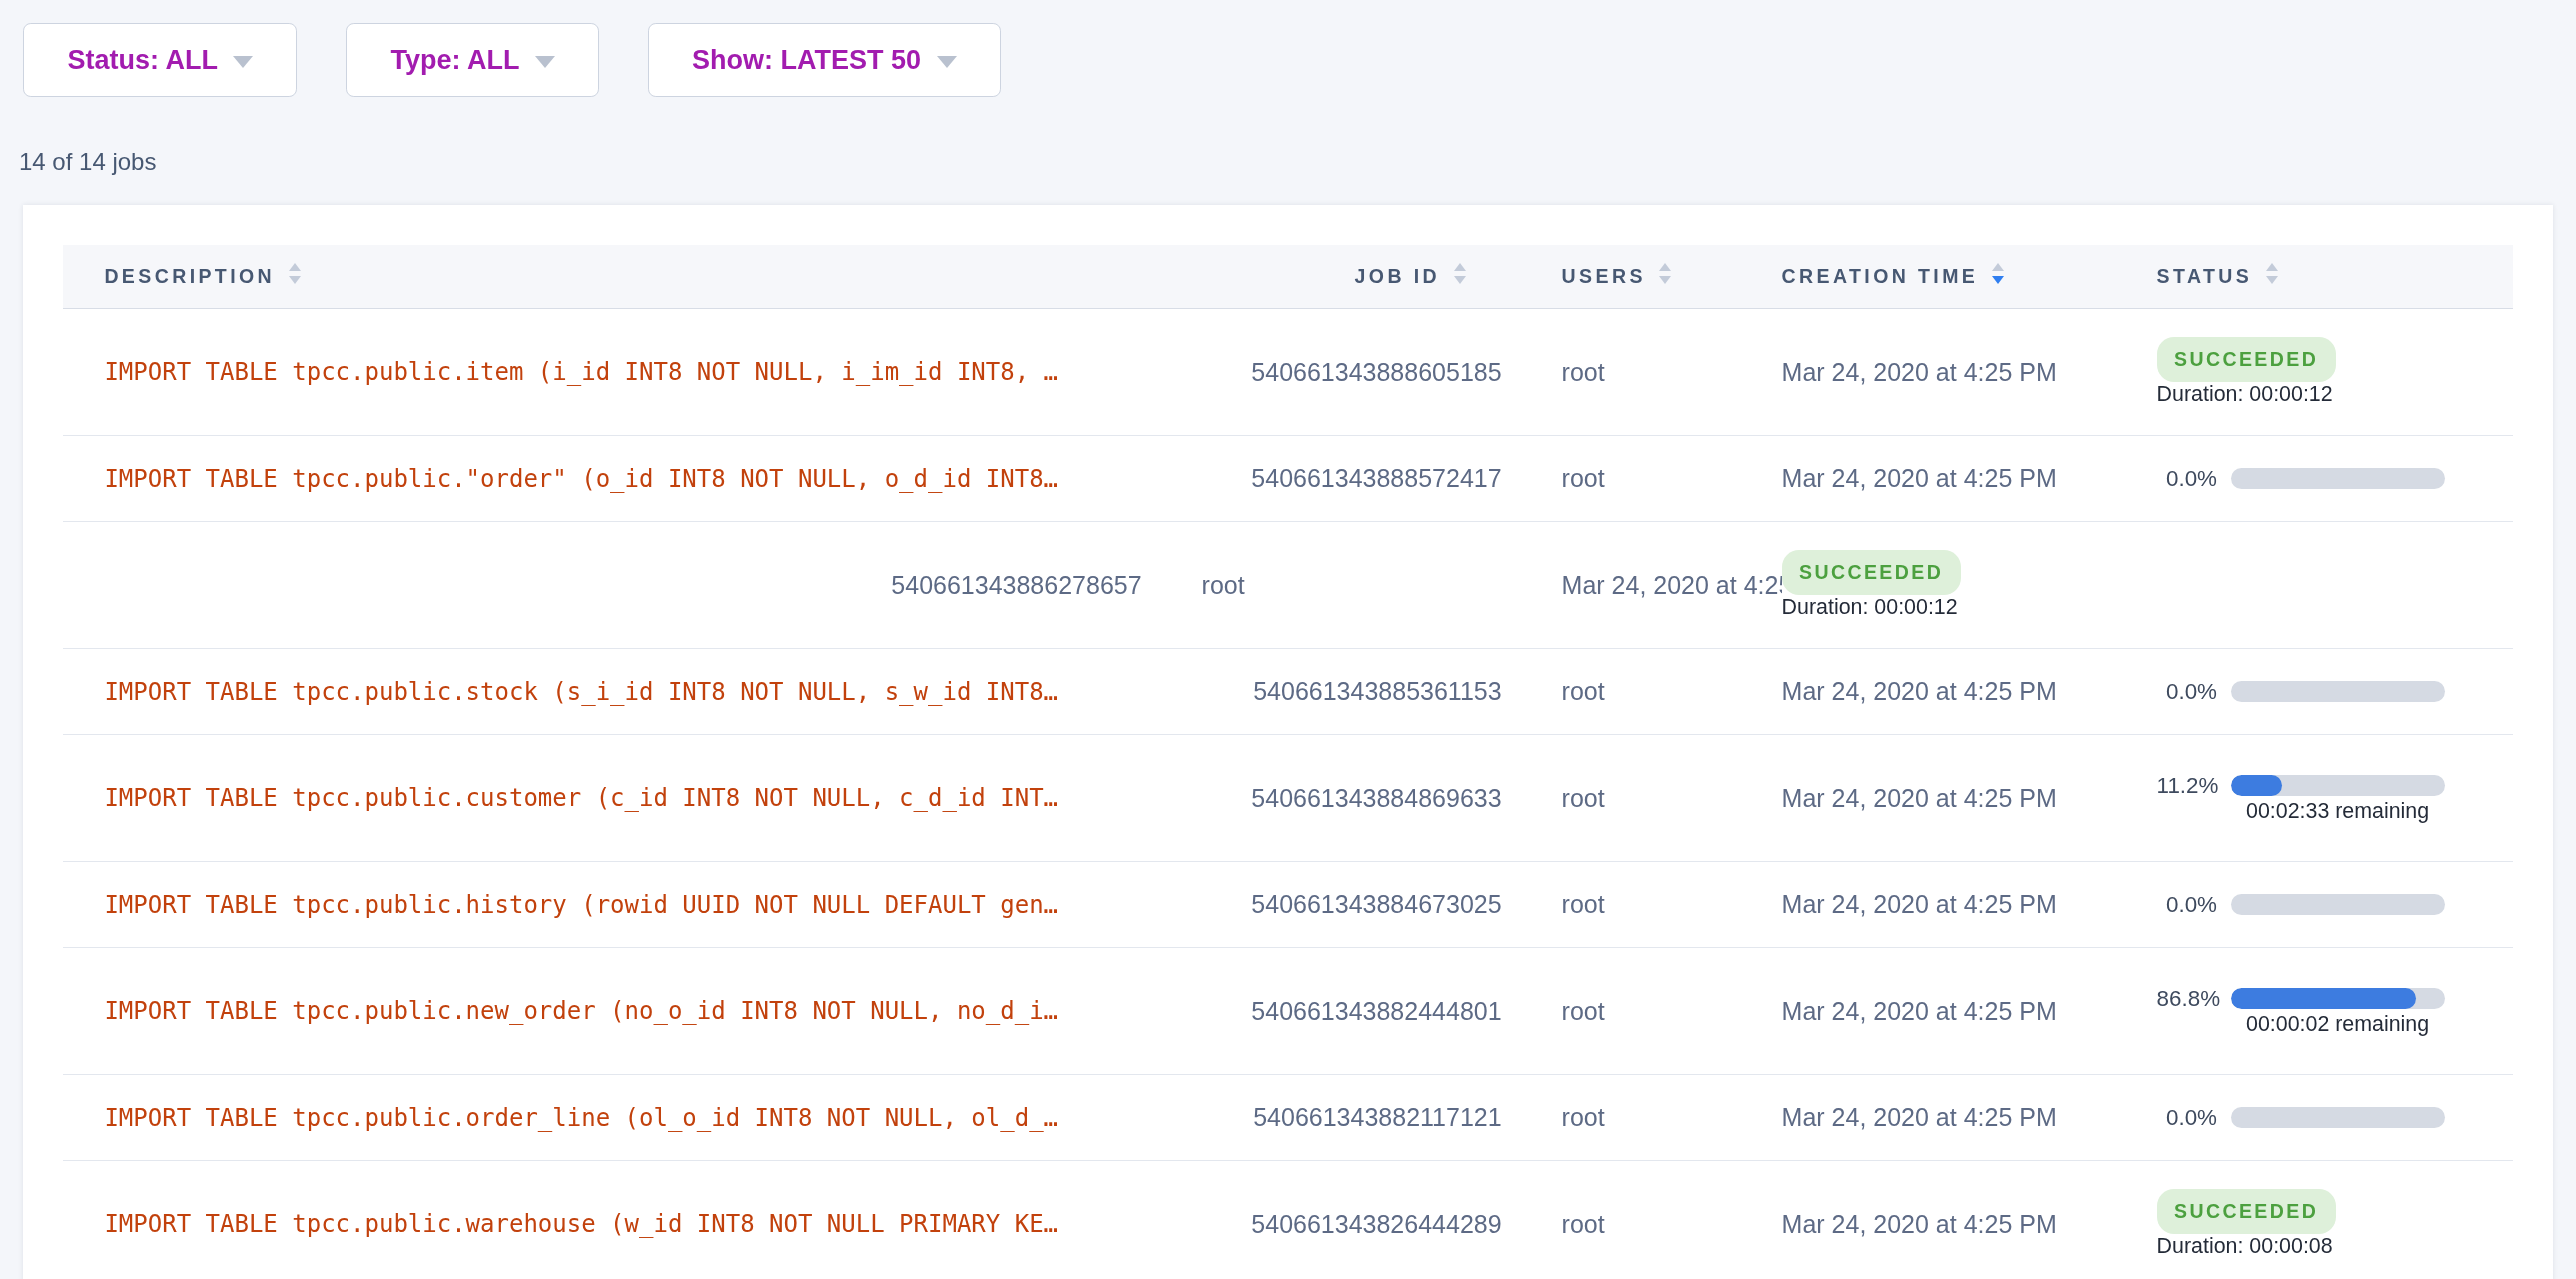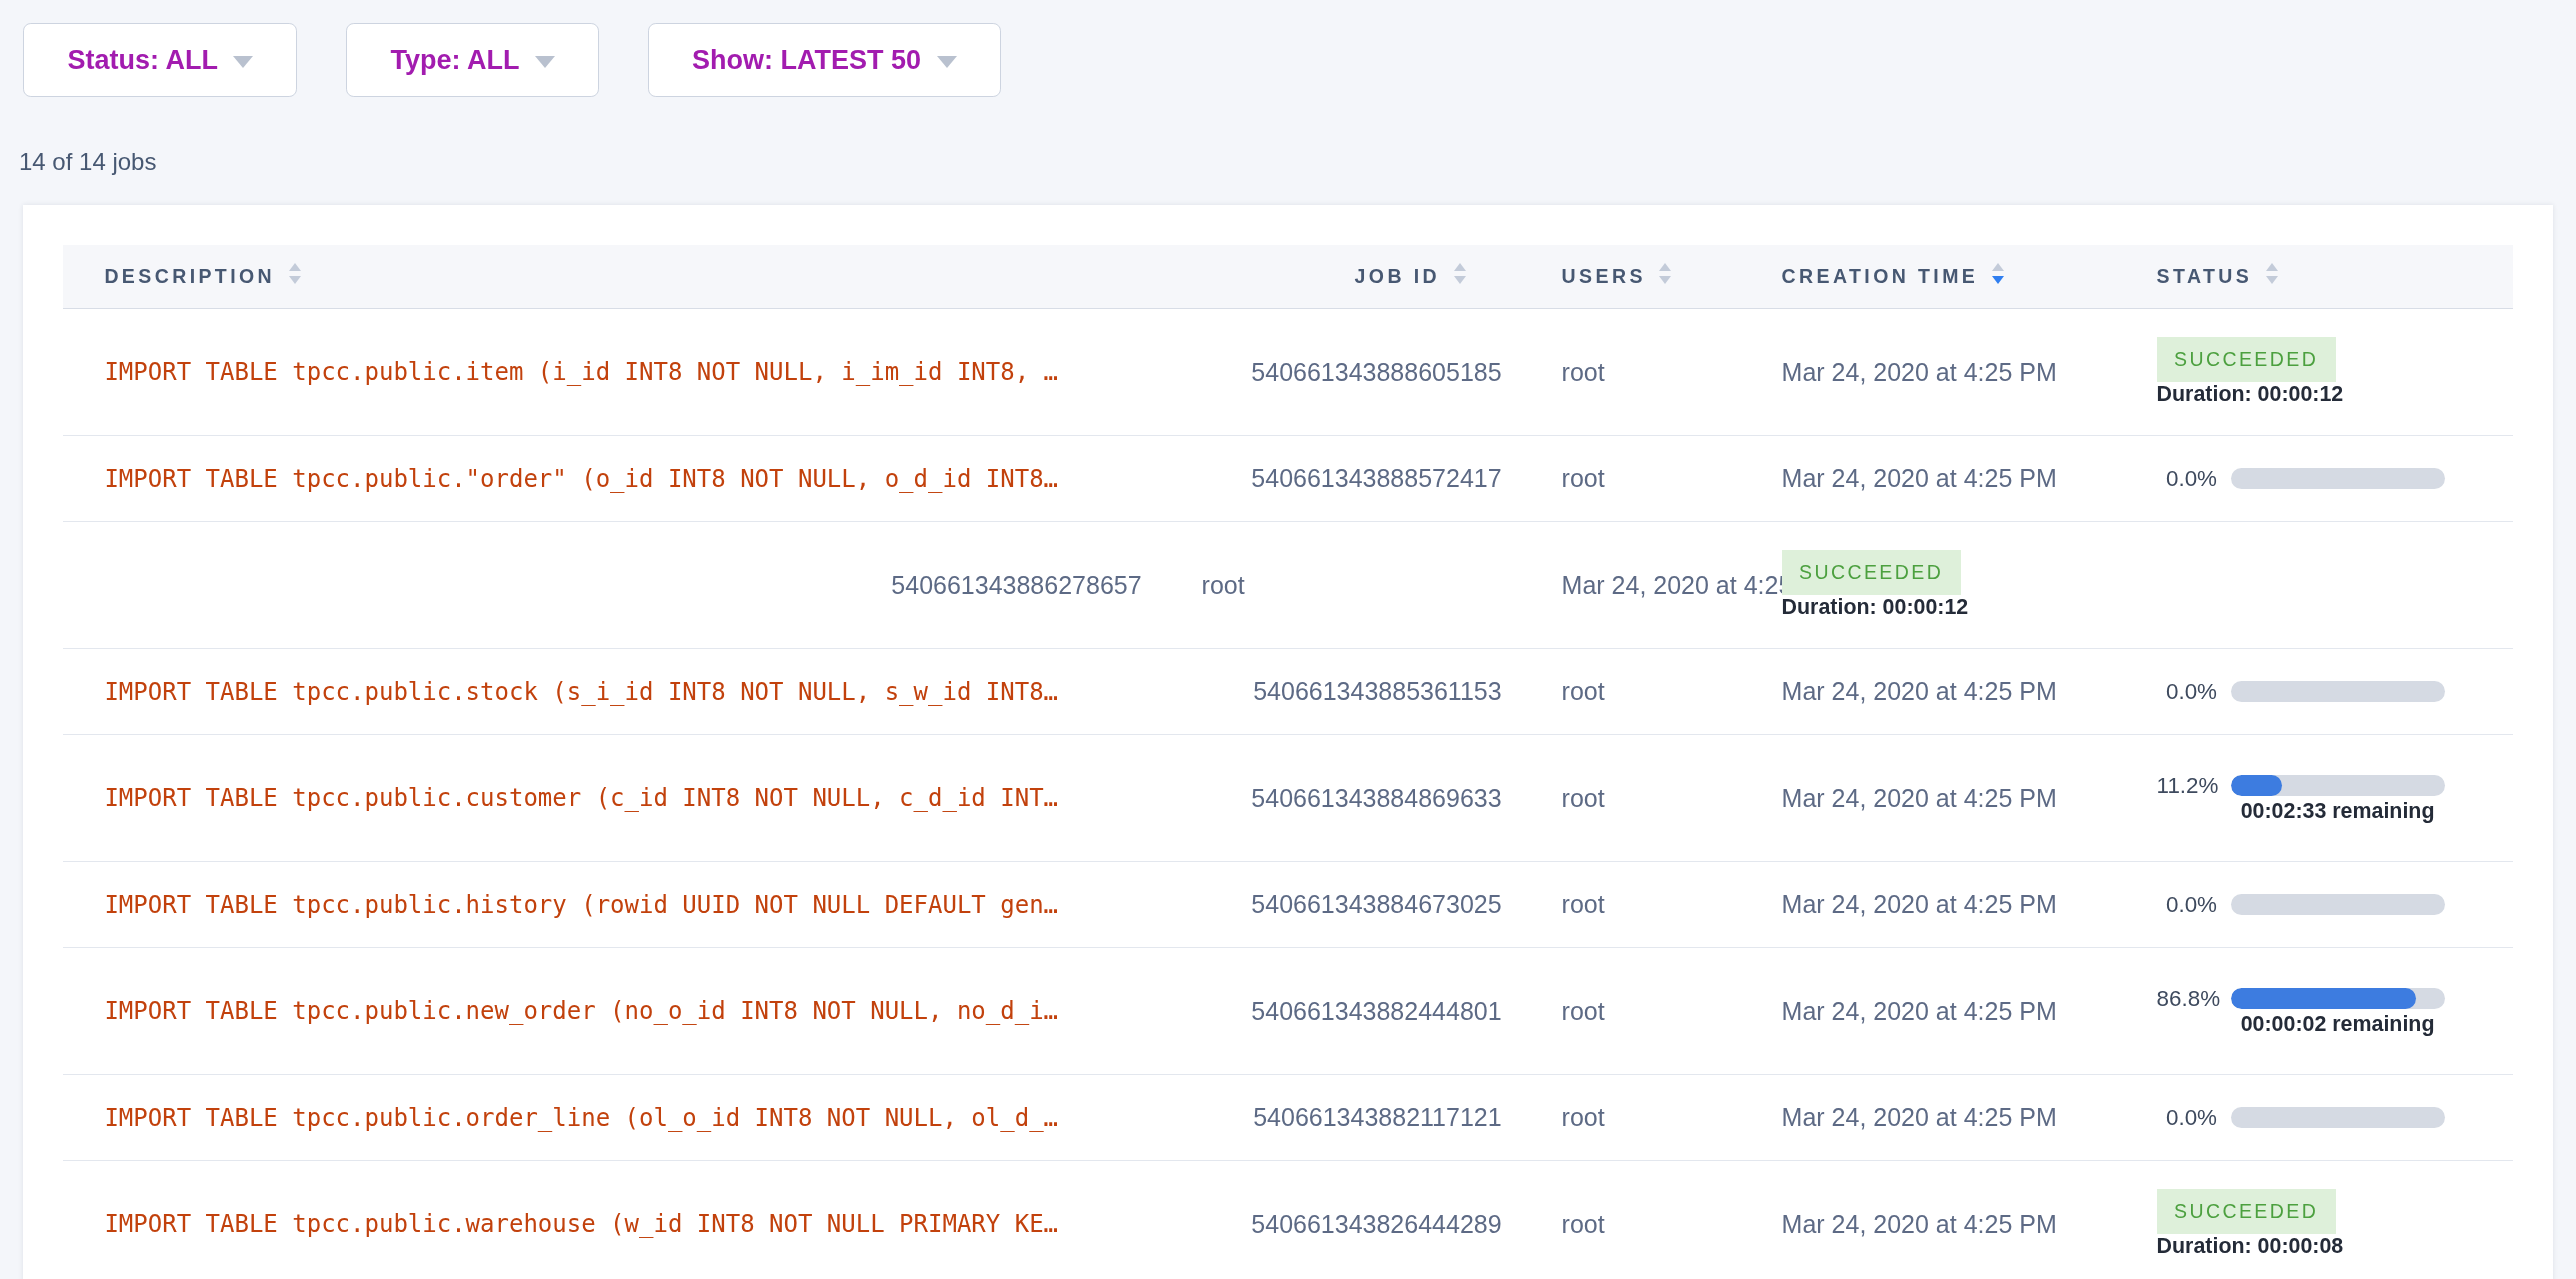--- a/index.html
+++ b/index.html
@@ -108,24 +108,24 @@
   }
   .cell.job-id { text-align: right; padding-right: 60px; }
 
   
   .cell.status-cell { display: flex; flex-direction: column; justify-content: center; overflow: visible; }
   .status-badge {
     align-self: flex-start;
     background: #def0da;
     color: #4ca03f;
     font-size: 19.5px;
-    font-weight: normal;
+    font-weight: bold;
     letter-spacing: 2.4px;
     padding: 10.7px 17.5px;
-    border-radius: 0;
+    border-radius: 17px;
   }
   .progress-line { display: flex; align-items: center; }
   .progress-percent {
     width: 74px;
     text-align: right;
     padding-right: 13.6px;
     font-size: 22.4px;
     color: #3e4a5e;
   }
   .progress-track {
@@ -138,21 +138,20 @@
   .progress-fill {
     display: block;
     height: 100%;
     border-radius: 10.7px;
     background: #3d7ce0;
   }
   .status-detail {
     margin-top: 0;
     font-size: 21.4px;
     color: #242b38;
-    font-weight: bold;
   }
   .status-detail.under-bar { margin-left: 74px; width: 214px; text-align: center; }
 </style>
 </head>
 <body>
 
 <div class="filters">
   <div class="filter-btn">
     <span class="flabel">Status: ALL</span>
     <span class="caret"></span>

